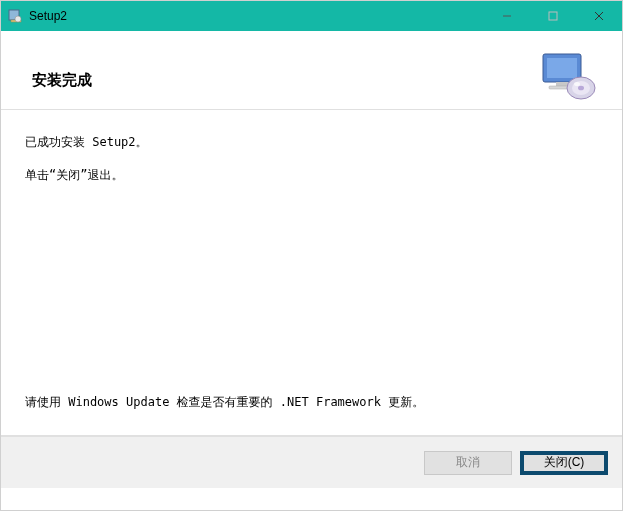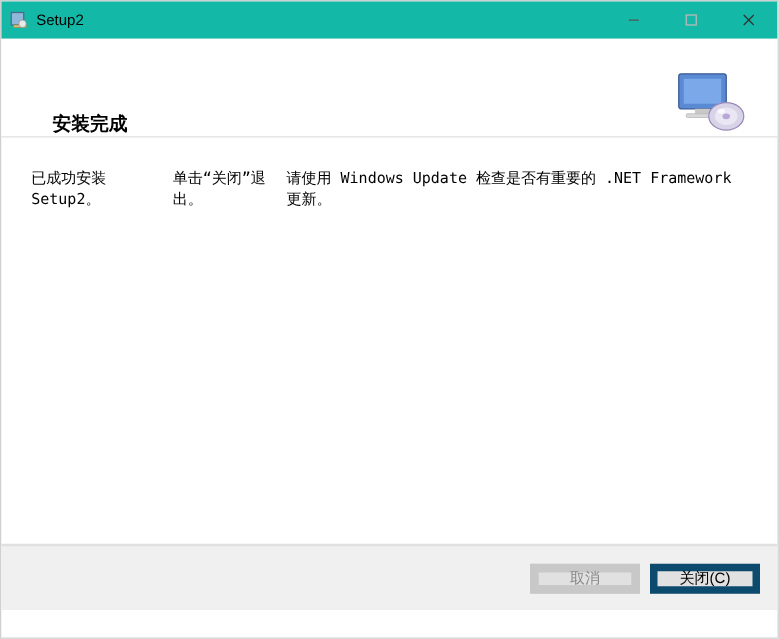--- a/index.html
+++ b/index.html
@@ -41,24 +41,24 @@
       align-items: center;
       justify-content: center;
       font-size: 12px;
       color: #555;
       cursor: default;
     }
     .tb-btn.close-btn { color: #333; }
     .header {
       height: 78px;
       background: #fff;
-      padding: 14px 24px 0 41px;
+      padding: 14px 24px 0 31px;
       display: flex;
       justify-content: space-between;
-      align-items: flex-end;
+      align-items: center;
     }
     .header-title {
       font-size: 15px;
       font-weight: bold;
       color: #000;
       padding-top: 6px;
     }
     .header-icon {
       width: 60px;
       height: 54px;
@@ -69,58 +69,58 @@
     .divider {
       height: 1px;
       background: #e0e0e0;
     }
     .body {
       height: 325px;
       padding: 24px 24px 10px 24px;
       font-size: 12px;
       color: #000;
       display: flex;
-      flex-direction: row;
+      flex-direction: column;
       font-family: "SimSun", "宋体", monospace;
     }
     .body-line1 { margin-bottom: 16px; }
     .body-line2 { margin-bottom: 28px; }
     .body-spacer { flex: 1; }
-    .body-note { margin-bottom: 0; }
+    .body-note { margin-bottom: 14px; }
     .footer {
       height: 52px;
       background: #f0f0f0;
       border-top: 1px solid #e0e0e0;
       display: flex;
       align-items: center;
       justify-content: flex-end;
       padding-right: 14px;
       gap: 8px;
     }
     .btn {
       min-width: 88px;
       height: 24px;
       font-size: 12px;
       font-family: "SimSun", "宋体", sans-serif;
       background: #e1e1e1;
-      border: 7px solid #0c4a6e;
+      border: 1px solid #0c4a6e;
       display: inline-flex;
       align-items: center;
       justify-content: center;
       color: #000;
       padding: 0 12px;
     }
     .btn.disabled {
       color: #888;
       border-color: #c8c8c8;
       cursor: default;
     }
     .btn.default {
       background: #e1e1e1;
-      border: 6px solid #0c4a6e;
+      border: 4px solid #0c4a6e;
       text-align: right;
     }
   </style>
 </head>
 <body>
 
 <div class="titlebar">
   <span class="titlebar-icon">
     <svg width="16" height="16" viewBox="0 0 16 16">
       <rect x="2" y="2" width="10" height="10" fill="#8fb7d9" stroke="#4a6a8a" stroke-width="1"></rect>

